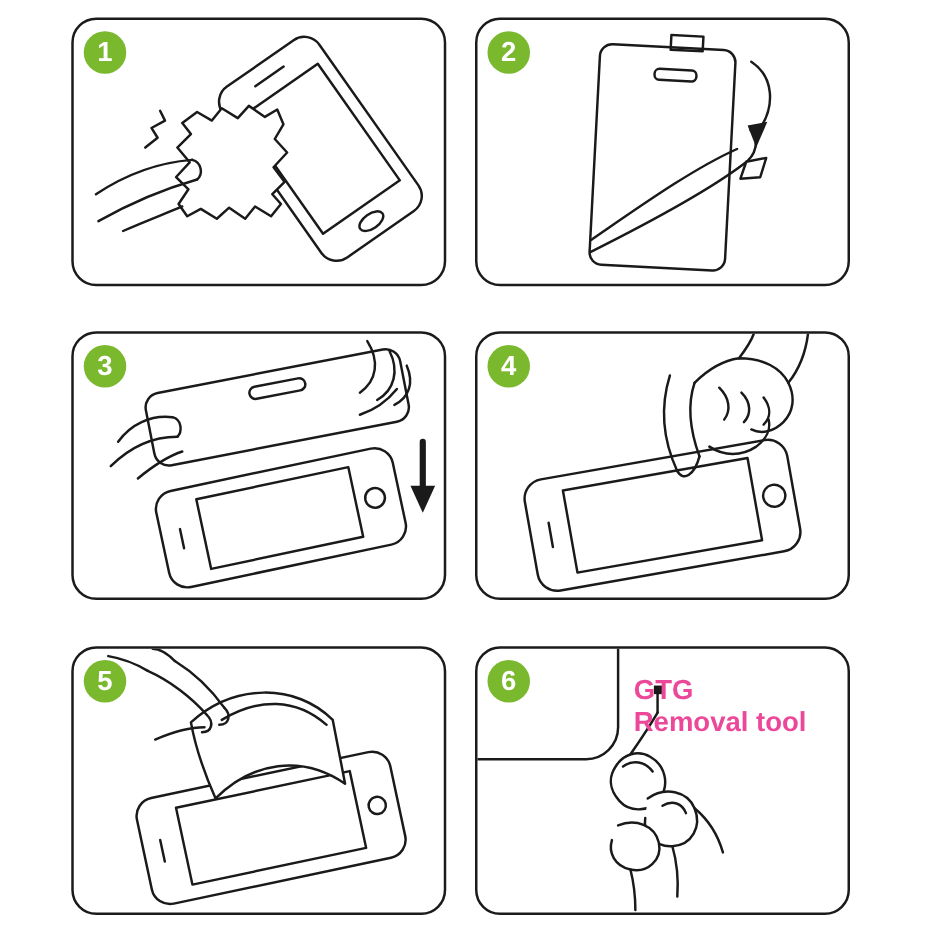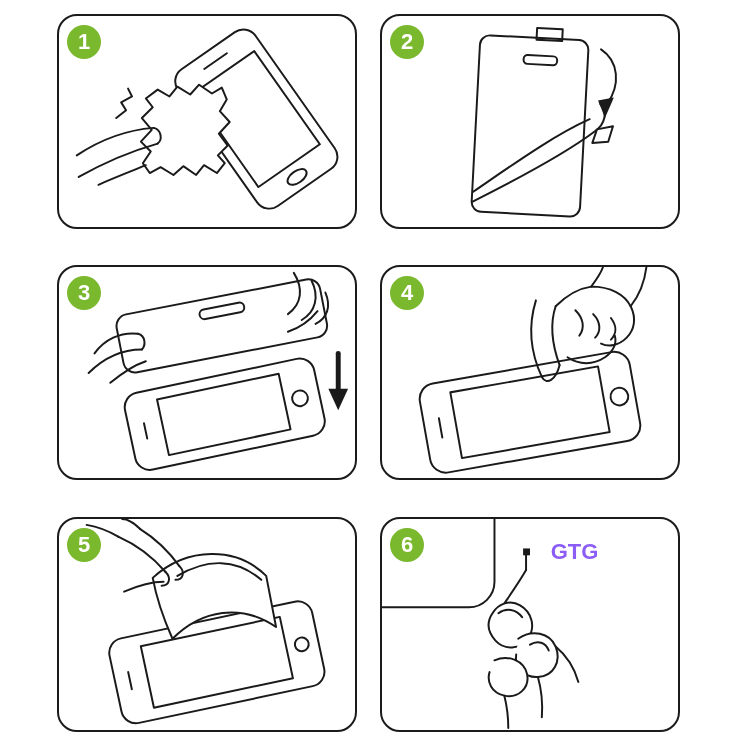--- a/index.html
+++ b/index.html
@@ -25,22 +25,22 @@
     border-radius: 50%; display: flex; align-items: center; justify-content: center;
     color: #ffffff; font-size: 22px; font-weight: 700; z-index: 2;
   }
   .p1 { left: 57px;  top: 14px; }
   .p2 { left: 380px; top: 14px; }
   .p3 { left: 57px;  top: 265px; }
   .p4 { left: 380px; top: 265px; }
   .p5 { left: 57px;  top: 517px; }
   .p6 { left: 380px; top: 517px; }
   .tool-label {
-    position: absolute; right: 21px; top: 20px; width: 165px; text-align: center;
-    font-weight: 700; font-size: 22px; line-height: 26px; color: #8b5cf6; z-index: 2;
+    position: absolute; right: 6px; top: 20px; width: 165px; 
+    font-weight: 700; font-size: 22px; line-height: 26px; color: #ec4899; z-index: 2;
   }
 </style>
 </head>
 <body>
 
 <div class="sheet">
 
   <div class="panel p1">
     <div class="badge" style="background-color: rgb(122, 184, 46);">1</div>
     <svg viewBox="0 0 300 215" preserveAspectRatio="none">
@@ -164,20 +164,21 @@
         <path d="M60,18 C50,12 40,8 28,6"></path>
         <path d="M82,10 C76,4 70,0 64,0"></path>
       </g>
     </svg>
   </div>
 
   <div class="panel p6">
     <div class="badge" style="background-color: rgb(122, 184, 46);">6</div>
     <div class="tool-label">
       <div>GTG</div>
+      <div>Removal tool</div>
     </div>
     <svg viewBox="0 0 300 215" preserveAspectRatio="none">
       <g>
         <rect x="-148" y="-148" width="262" height="238" rx="26"></rect>
       </g>
       <g>
         <rect class="kfill" x="143" y="30" width="7" height="7"></rect>
         <path d="M146,37 L146,52"></path>
         <path d="M146,52 C138,66 128,80 120,92"></path>
       </g>

